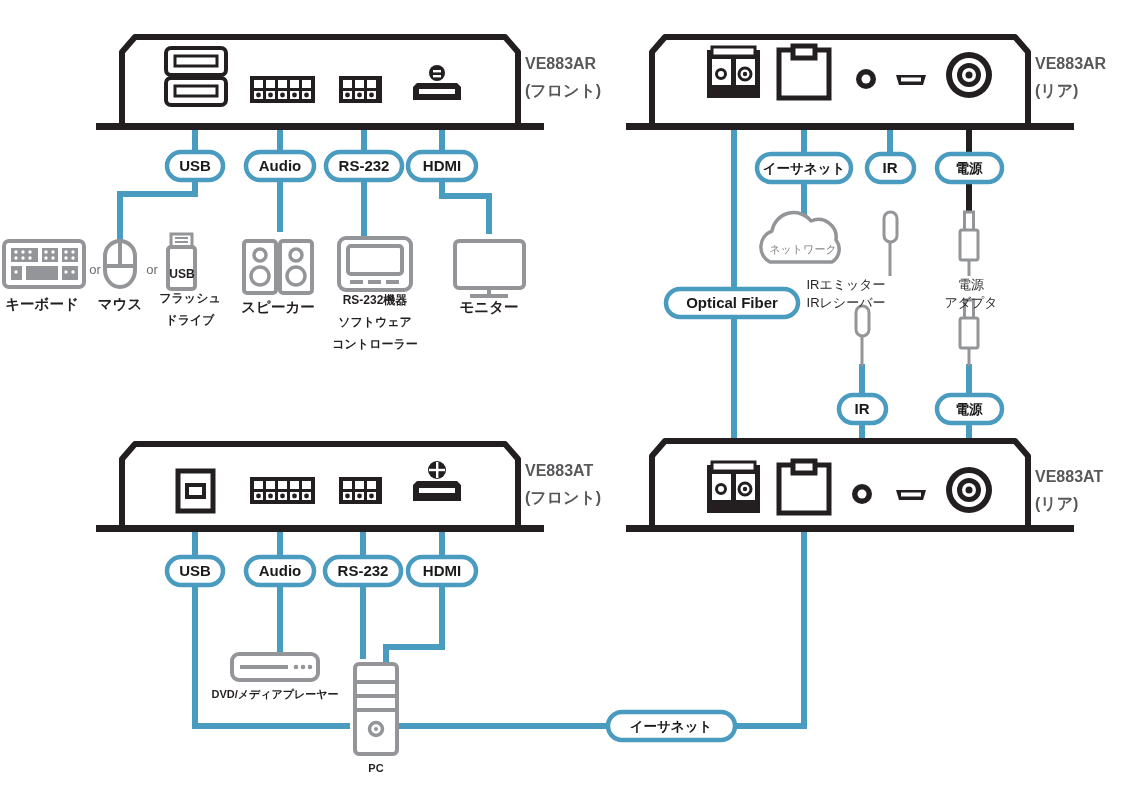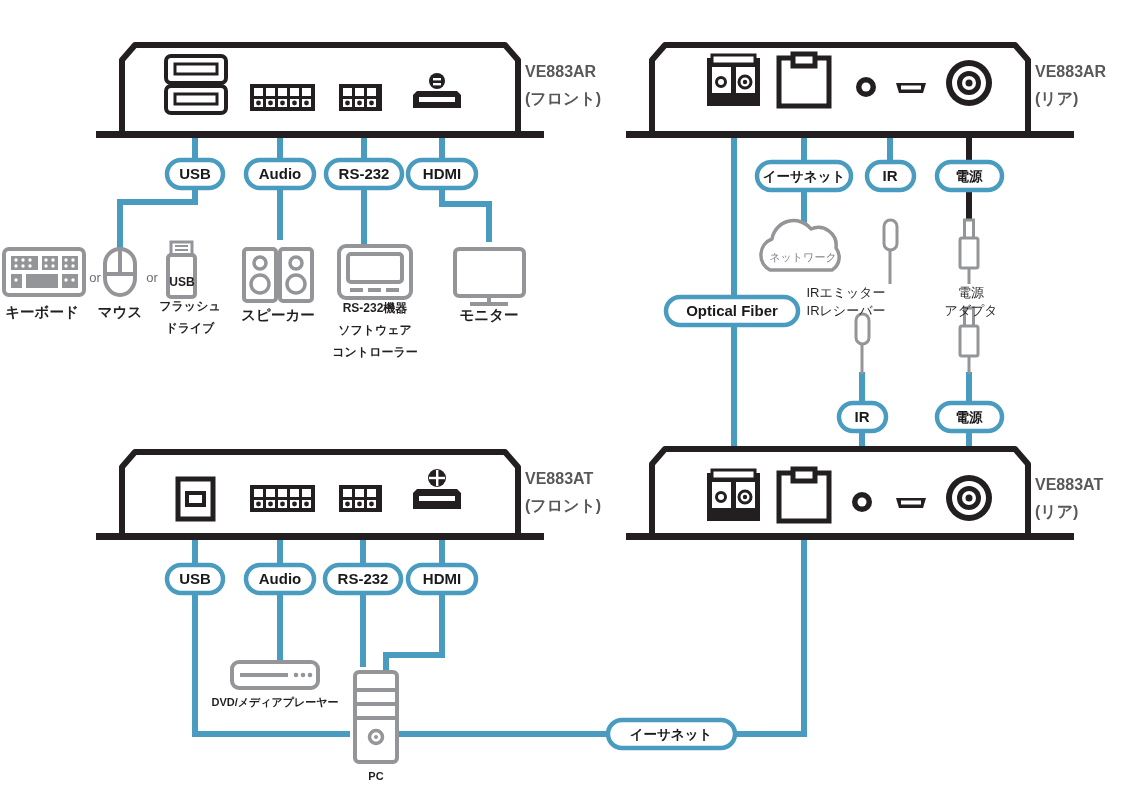--- a/index.html
+++ b/index.html
@@ -1,21 +1,21 @@
 <!DOCTYPE html>
 <html><head>
 <meta charset="utf-8">
 <title>VE883 Connection Diagram</title>
 <style>
   html,body{margin:0;padding:0;background:#ffffff;}
   body{
     font-family:"Liberation Sans","DejaVu Sans",sans-serif;
     width:1140px;height:800px;position:relative;overflow:hidden;
   }
-  #stage{position:absolute;left:0;top:12px;width:1140px;height:776px;}
+  #stage{position:absolute;left:0;top:4px;width:1140px;height:776px;}
   svg#diagram{position:absolute;left:0;top:0;width:1140px;height:800px;}
 
   .pill-label{
     font-family:"Liberation Sans","DejaVu Sans",sans-serif;
     font-size:15px;font-weight:bold;fill:#1a1a1a;
     text-anchor:middle;dominant-baseline:middle;
   }
   .pill-label.jp{font-size:13.5px;}
   .dev-title{
     font-family:"Liberation Sans","DejaVu Sans",sans-serif;

